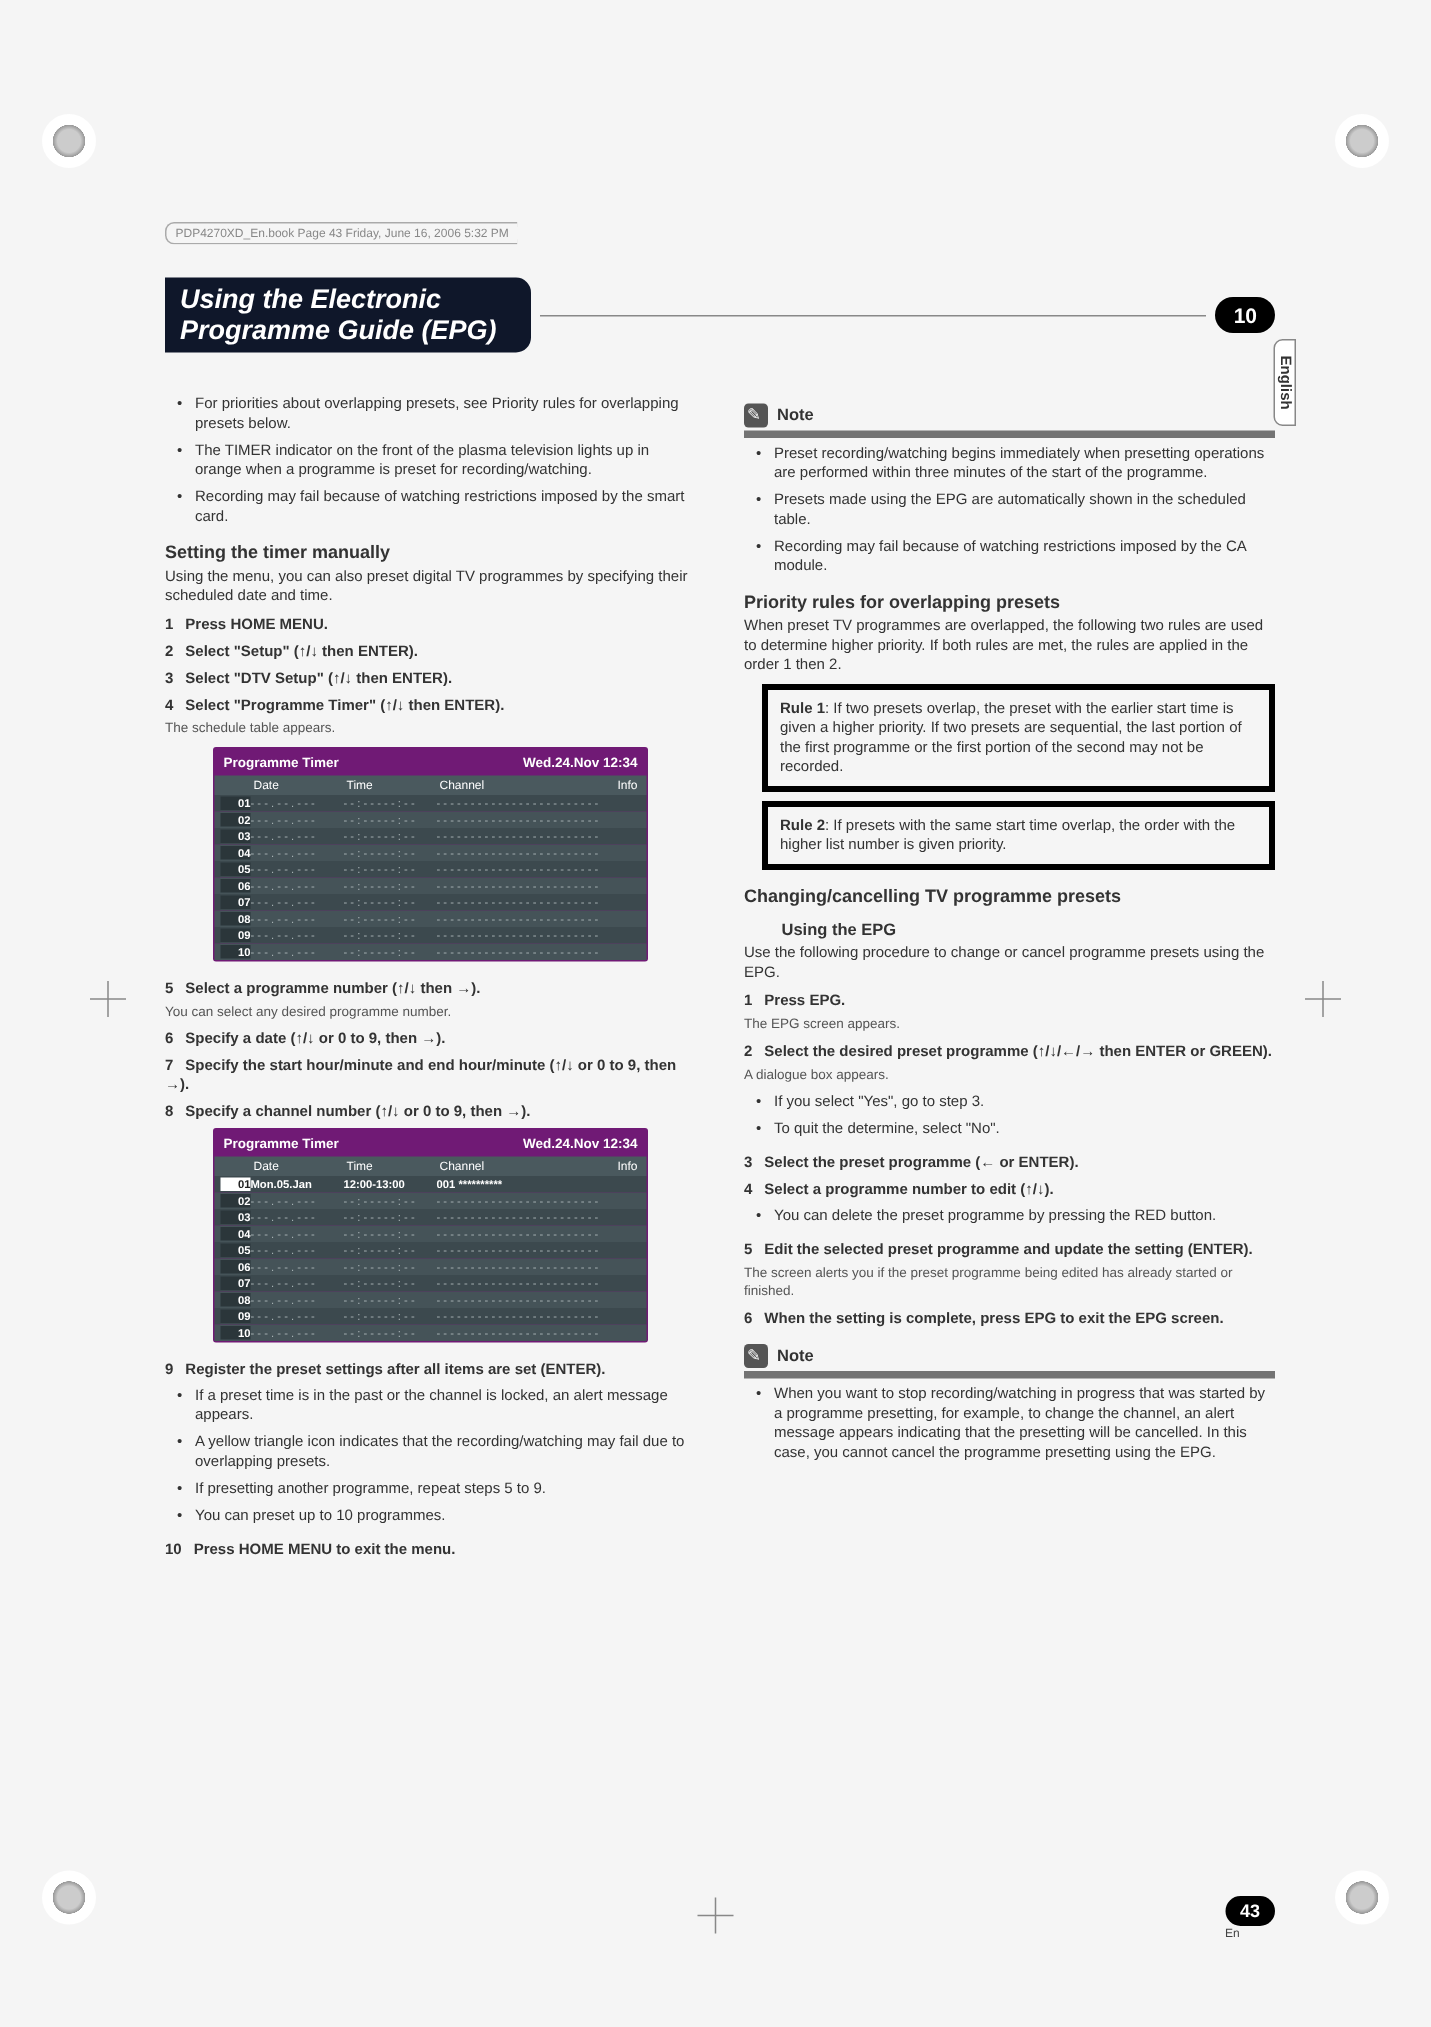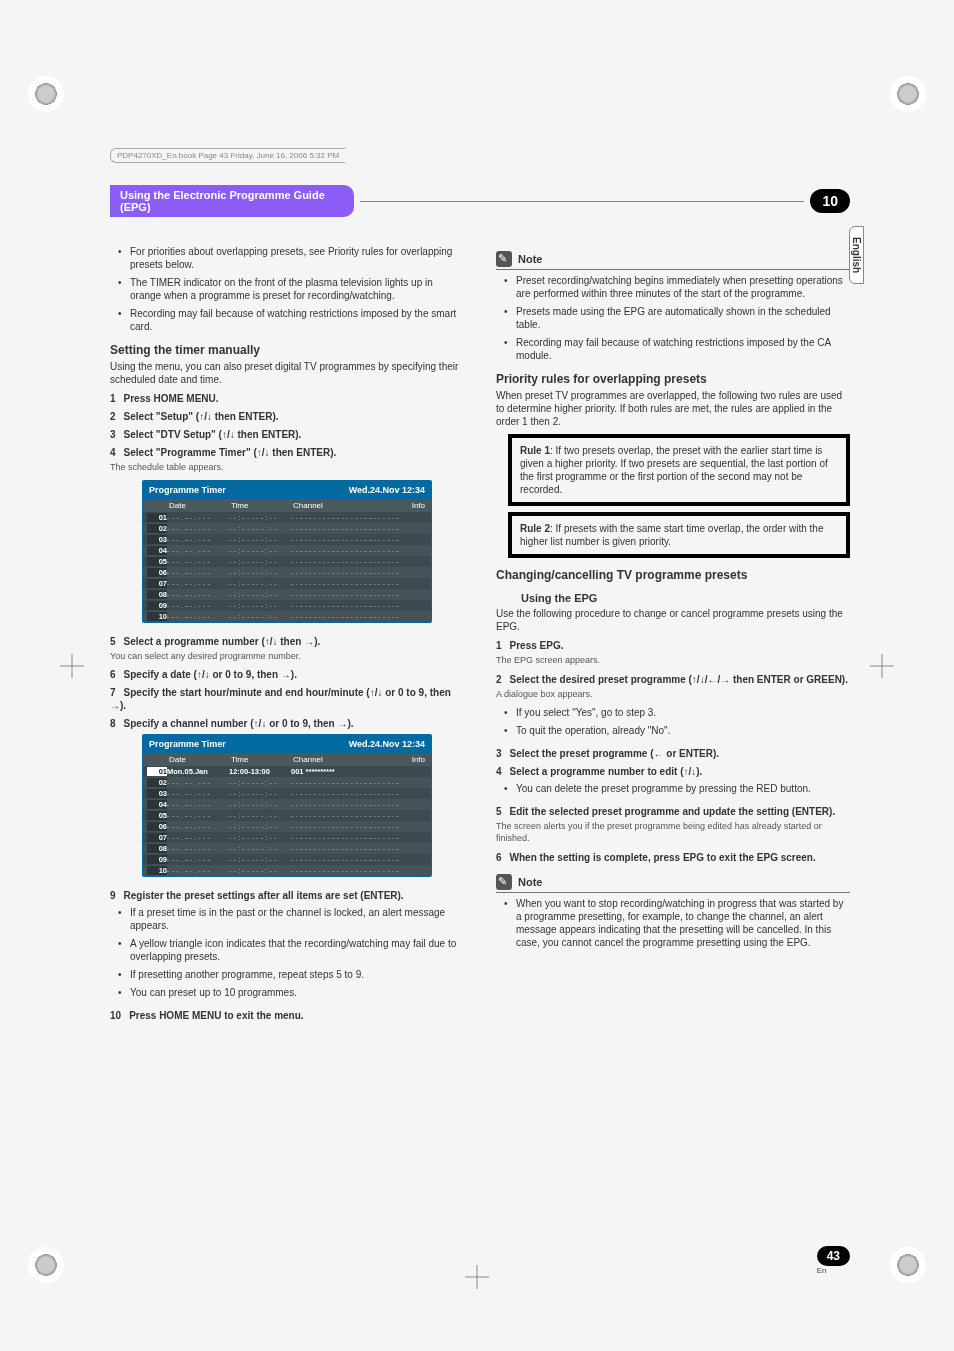--- a/index.html
+++ b/index.html
@@ -54,27 +54,28 @@
       padding: 2px 6px;
       margin-bottom: 22px;
       border-right: none;
     }
     .chapter-bar {
       display: flex;
       align-items: center;
       margin-bottom: 24px;
     }
     .chapter-title {
-      background: #8b5cf6;
-      color: #fff;
-      font-weight: bold;
-      font-size: 11px;
+      background: #0f172a;
+      color: #fff;
+      font-weight: bold;
+      font-size: 18px;
       padding: 4px 12px 4px 10px;
       border-radius: 0 10px 10px 0;
       flex: 1;
+      font-style: italic;
     }
     .chapter-line {
       height: 1px;
       background: #888;
       flex: 2;
       margin: 0 6px;
     }
     .chapter-num {
       background: #000;
       color: #fff;
@@ -109,21 +110,21 @@
     .para { line-height: 1.3; margin-bottom: 6px; }
     .step { margin: 5px 0 3px 0; line-height: 1.3; }
     .step .num { font-weight: bold; margin-right: 8px; }
     .step .bold { font-weight: bold; }
     .small { font-size: 9px; color: #555; }
 
     .note-hdr {
       display: flex;
       align-items: center;
       gap: 6px;
-      border-bottom: 1px solid #737373;
+      border-bottom: 5px solid #737373;
       padding-bottom: 2px;
       margin: 10px 0 4px 0;
     }
     .note-hdr .icon {
       width: 16px; height: 16px; background: #555;
       border-radius: 3px;
       position: relative;
     }
     .note-hdr .icon::after {
       content: "✎";
@@ -138,21 +139,21 @@
       border: 4px solid #000000;
       padding: 6px 8px;
       margin: 4px 0 6px 12px;
       line-height: 1.3;
     }
     .rule-box .bold { font-weight: bold; }
 
     .table-card {
       width: 290px;
       margin: 4px auto 12px auto;
-      background: #0369a1;
+      background: #701a75;
       border-radius: 2px;
       font-size: 8px;
       color: #d6d6d6;
       padding: 1px;
     }
     .th-row {
       display: flex;
       align-items: center;
       color: #fff;
       font-weight: bold;
@@ -442,21 +443,21 @@
       <div class="h2">Changing/cancelling TV programme presets</div>
       <div class="h3">Using the EPG</div>
       <div class="para">Use the following procedure to change or cancel programme presets using the EPG.</div>
 
       <div class="step"><span class="num">1</span><span class="bold">Press EPG.</span></div>
       <div class="para small">The EPG screen appears.</div>
       <div class="step"><span class="num">2</span><span class="bold">Select the desired preset programme (↑/↓/←/→ then ENTER or GREEN).</span></div>
       <div class="para small">A dialogue box appears.</div>
       <ul class="bullets">
         <li>If you select "Yes", go to step 3.</li>
-        <li>To quit the operation, already "No".</li>
+        <li>To quit the determine, select "No".</li>
       </ul>
       <div class="step"><span class="num">3</span><span class="bold">Select the preset programme (← or ENTER).</span></div>
       <div class="step"><span class="num">4</span><span class="bold">Select a programme number to edit (↑/↓).</span></div>
       <ul class="bullets">
         <li>You can delete the preset programme by pressing the RED button.</li>
       </ul>
       <div class="step"><span class="num">5</span><span class="bold">Edit the selected preset programme and update the setting (ENTER).</span></div>
       <div class="para small">The screen alerts you if the preset programme being edited has already started or finished.</div>
       <div class="step"><span class="num">6</span><span class="bold">When the setting is complete, press EPG to exit the EPG screen.</span></div>
 

